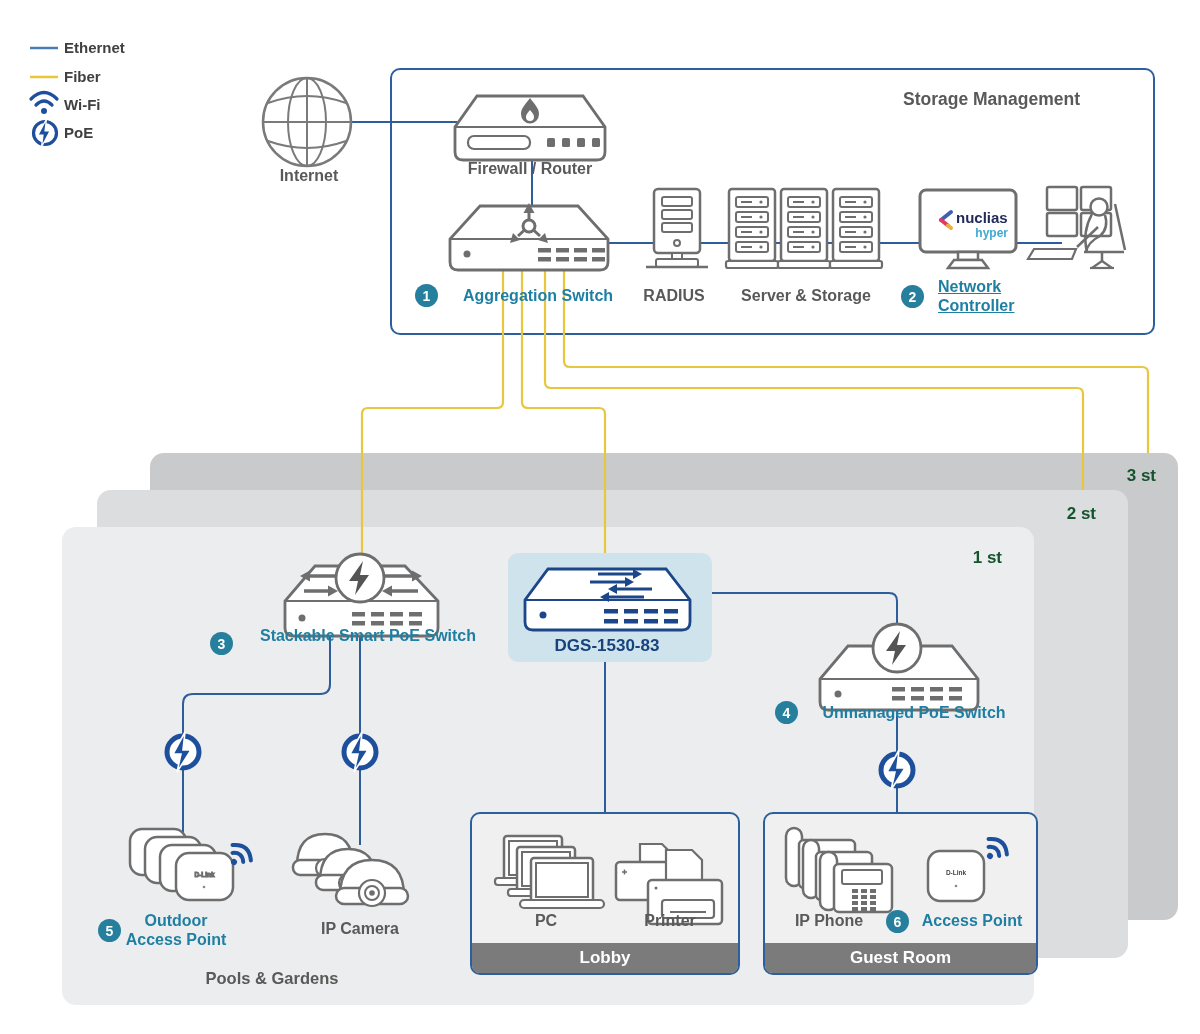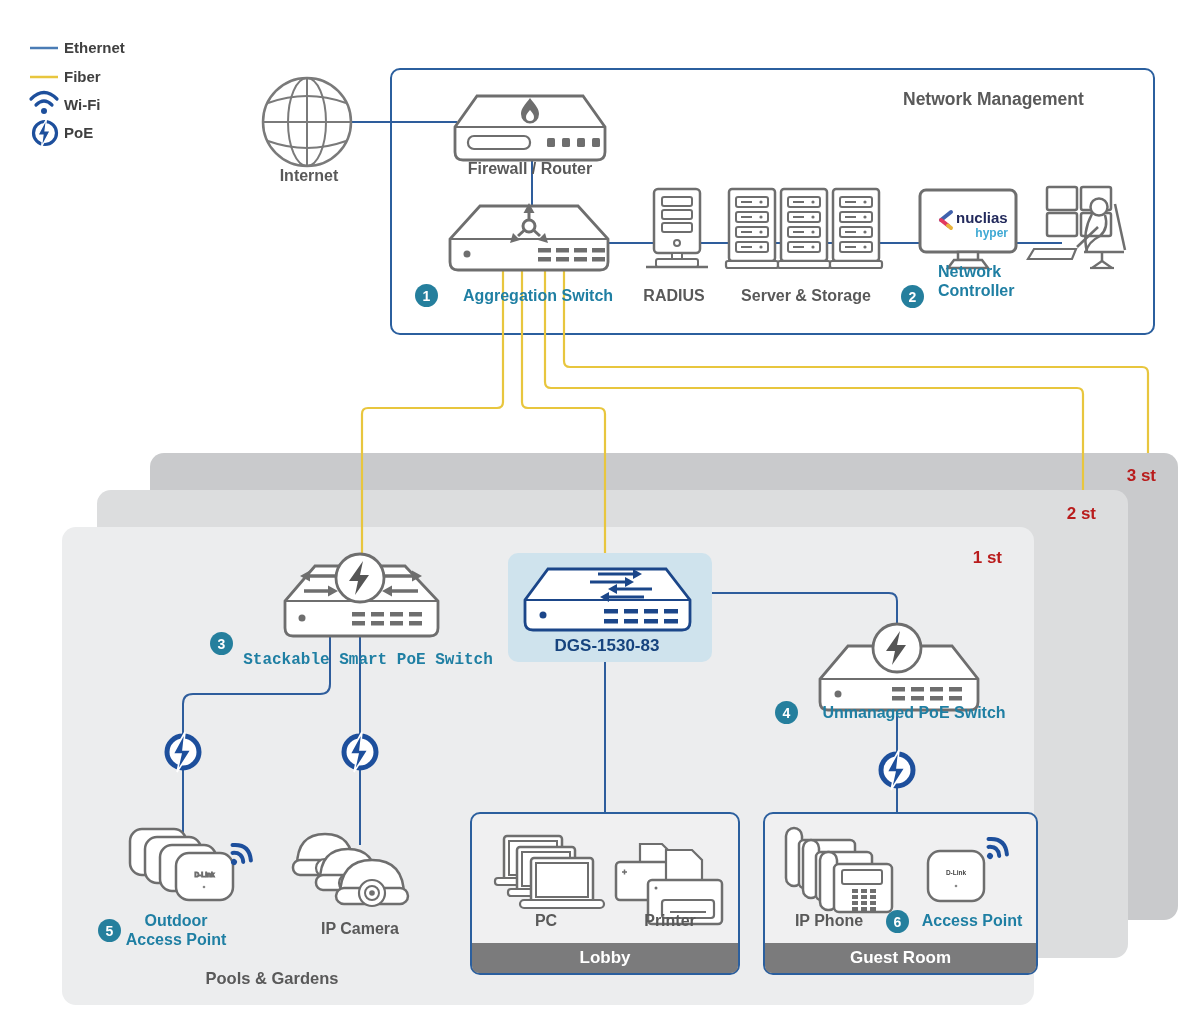--- a/index.html
+++ b/index.html
@@ -2,21 +2,21 @@
 <html><head>
 <meta charset="utf-8">
 <style>
   html,body{margin:0;padding:0;background:#ffffff;}
   #canvas{position:relative;width:1200px;height:1034px;background:#ffffff;overflow:hidden;
           font-family:"Liberation Sans",sans-serif;}
   .floor{position:absolute;border-radius:14px;}
   #floor3{left:150px;top:453px;width:1028px;height:467px;background:#c9cacc;}
   #floor2{left:97px;top:490px;width:1031px;height:468px;background:#dcddde;}
   #floor1{left:62px;top:527px;width:972px;height:478px;background:#ecedee;}
-  .floor-label{position:absolute;font-weight:700;font-size:17px;color:#b91c1c;white-space:nowrap;}
+  .floor-label{position:absolute;font-weight:700;font-size:17px;color:#14532d;white-space:nowrap;}
   #nm-box{position:absolute;left:390px;top:68px;width:765px;height:267px;background:#ffffff;
           border:2px solid #2b5f9e;border-radius:10px;box-sizing:border-box;}
   #dgs-box{position:absolute;left:508px;top:553px;width:204px;height:109px;background:#cfe3ed;border-radius:10px;}
   .room{position:absolute;border:2px solid #2b5f9e;border-radius:10px;background:#f0f0f1;box-sizing:border-box;}
   #lobby-box{left:470px;top:812px;width:270px;height:163px;}
   #guest-box{left:763px;top:812px;width:275px;height:163px;}
   .room-bar{position:absolute;left:0;right:0;bottom:0;height:30px;background:#7b7b7c;
             border-radius:0 0 7px 7px;display:flex;align-items:center;justify-content:center;
             color:#ffffff;font-weight:700;font-size:17px;}
   svg#diagram{position:absolute;left:0;top:0;}
@@ -41,21 +41,21 @@
     <span class="floor-label" style="right:22px;top:13px;">3 st</span>
   </div>
   <div class="floor" id="floor2">
     <span class="floor-label" style="right:32px;top:14px;">2 st</span>
   </div>
   <div class="floor" id="floor1">
     <span class="floor-label" style="right:32px;top:21px;">1 st</span>
   </div>
 
   <div id="nm-box"></div>
-  <div id="nm-title" style="left:903px;top:89px;">Network Management</div>
+  <div id="nm-title" style="left:903px;top:89px;">Storage Management</div>
 
   <div id="dgs-box"></div>
 
   <div class="room" id="lobby-box">
     <div class="room-bar">
       <span>Lobby</span>
     </div>
   </div>
   <div class="room" id="guest-box">
     <div class="room-bar">
@@ -452,25 +452,25 @@
   <div class="badge" style="left:210px;top:632px;">3</div>
   <div class="badge" style="left:775px;top:701px;">4</div>
   <div class="badge" style="left:98px;top:919px;">5</div>
   <div class="badge" style="left:886px;top:910px;">6</div>
 
   <div class="lbl" style="left:309px;top:166px;">Internet</div>
   <div class="lbl" style="left:530px;top:159px;">Firewall / Router</div>
   <div class="lbl teal" style="left:538px;top:286px;">Aggregation Switch</div>
   <div class="lbl" style="left:674px;top:286px;">RADIUS</div>
   <div class="lbl" style="left:806px;top:286px;">Server &amp; Storage</div>
-  <div class="lbl teal left-align" style="left:938px;top:262px;">
+  <div class="lbl teal left-align" style="left:938px;top:277px;text-decoration:underline;">
     <div>Network</div>
     <div>Controller</div>
   </div>
-  <div class="lbl teal" style="left:368px;top:651px;font-family:Liberation Mono, monospace;">Stackable Smart PoE Switch</div>
+  <div class="lbl teal" style="left:368px;top:626px;">Stackable Smart PoE Switch</div>
   <div class="lbl navy" style="left:607px;top:636px;font-size:17px;">DGS-1530-83</div>
   <div class="lbl teal" style="left:914px;top:703px;">Unmanaged PoE Switch</div>
   <div class="lbl teal two-line" style="left:176px;top:911px;">
     <div>Outdoor</div>
     <div>Access Point</div>
   </div>
   <div class="lbl" style="left:360px;top:919px;">IP Camera</div>
   <div class="lbl" style="left:546px;top:911px;">PC</div>
   <div class="lbl" style="left:670px;top:911px;">Printer</div>
   <div class="lbl" style="left:829px;top:911px;">IP Phone</div>

